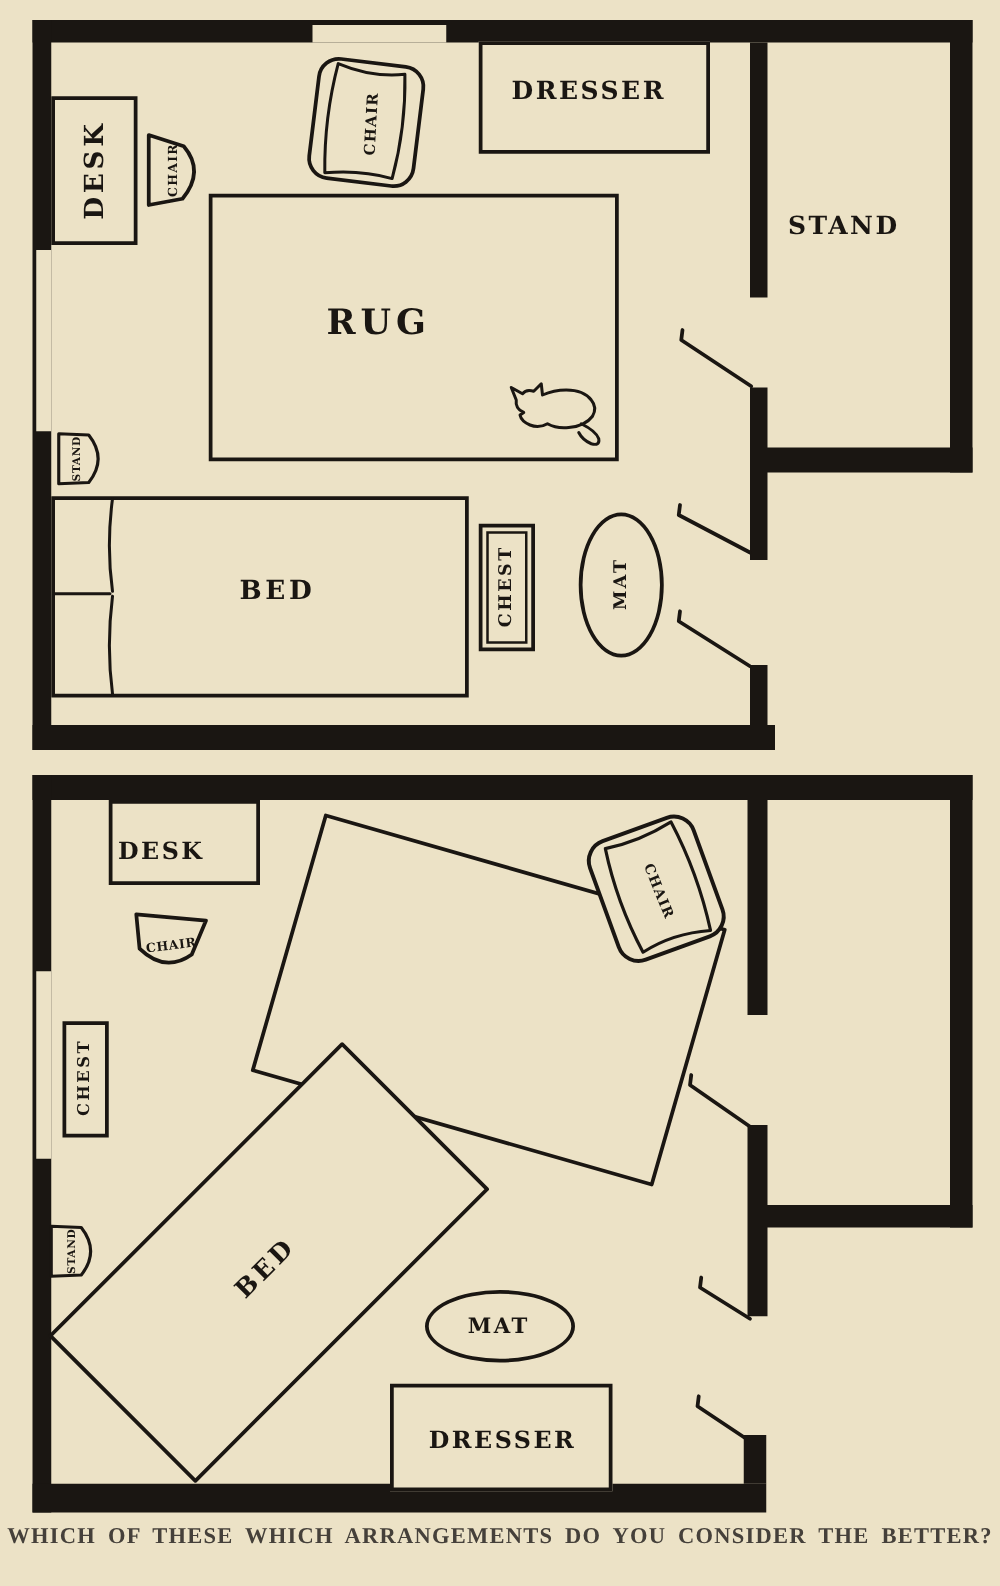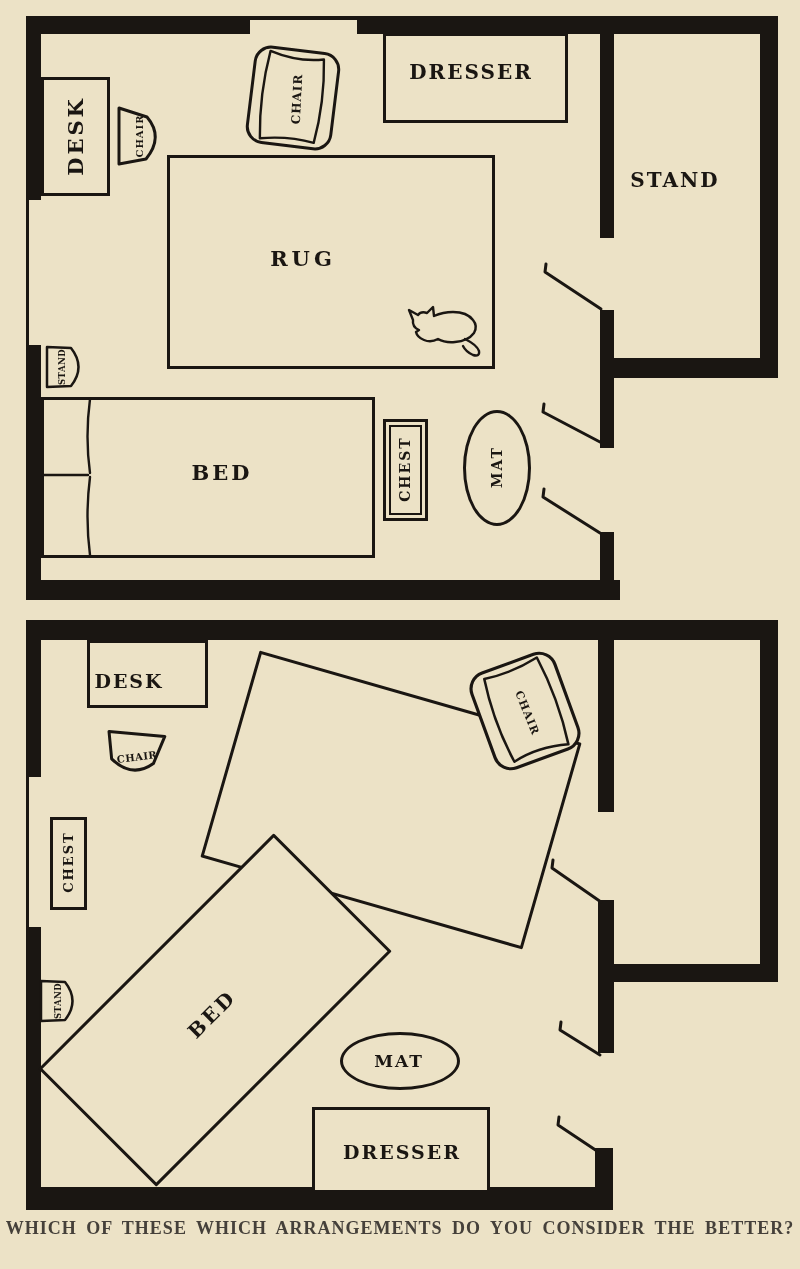--- a/index.html
+++ b/index.html
@@ -54,21 +54,21 @@
   #desk-bot{left:87px;top:640px;width:121px;height:68px;}
   #chest-bot{left:50px;top:817px;width:37px;height:93px;}
   #mat-bot{left:340px;top:1032px;width:120px;height:58px;}
   #dresser-bot{left:312px;top:1107px;width:178px;height:86px;}
   
   #lbl-desk-top{left:75px;top:136px;font-size:21px;letter-spacing:3px;transform:translate(-50%,-50%) rotate(-90deg);}
   #lbl-chair-small-top{left:139px;top:136px;font-size:10px;letter-spacing:1px;transform:translate(-50%,-50%) rotate(-90deg);}
   #lbl-chair-big-top{left:297px;top:99px;font-size:12px;letter-spacing:1px;transform:translate(-50%,-50%) rotate(-87deg);}
   #lbl-dresser-top{left:471px;top:72px;font-size:20px;letter-spacing:2px;}
   #lbl-closet{left:675px;top:180px;font-size:20px;letter-spacing:2px;}
-  #lbl-rug{left:303px;top:258px;font-size:21px;letter-spacing:4px;}
+  #lbl-rug{left:303px;top:258px;font-size:28px;letter-spacing:4px;}
   #lbl-stand-top{left:62px;top:367px;font-size:8.5px;letter-spacing:.5px;transform:translate(-50%,-50%) rotate(-90deg);}
   #lbl-bed-top{left:222px;top:472px;font-size:21px;letter-spacing:3px;}
   #lbl-chest-top{left:405px;top:469px;font-size:14px;letter-spacing:2px;transform:translate(-50%,-50%) rotate(-90deg);}
   #lbl-mat-top{left:497px;top:467px;font-size:14px;letter-spacing:2px;transform:translate(-50%,-50%) rotate(-90deg);}
   #lbl-desk-bot{left:129px;top:681px;font-size:19px;letter-spacing:2px;}
   #lbl-chair-small-bot{left:137px;top:757px;font-size:10px;letter-spacing:.5px;transform:translate(-50%,-50%) rotate(-7deg);}
   #lbl-chest-bot{left:68px;top:862px;font-size:13px;letter-spacing:2px;transform:translate(-50%,-50%) rotate(-90deg);}
   #lbl-stand-bot{left:58px;top:1001px;font-size:8.5px;letter-spacing:.5px;transform:translate(-50%,-50%) rotate(-90deg);}
   #lbl-bed-bot{left:212px;top:1014px;font-size:20px;letter-spacing:3px;transform:translate(-50%,-50%) rotate(-45deg);}
   #lbl-chair-big-bot{left:527px;top:713px;font-size:11px;letter-spacing:1px;transform:translate(-50%,-50%) rotate(68deg);}

